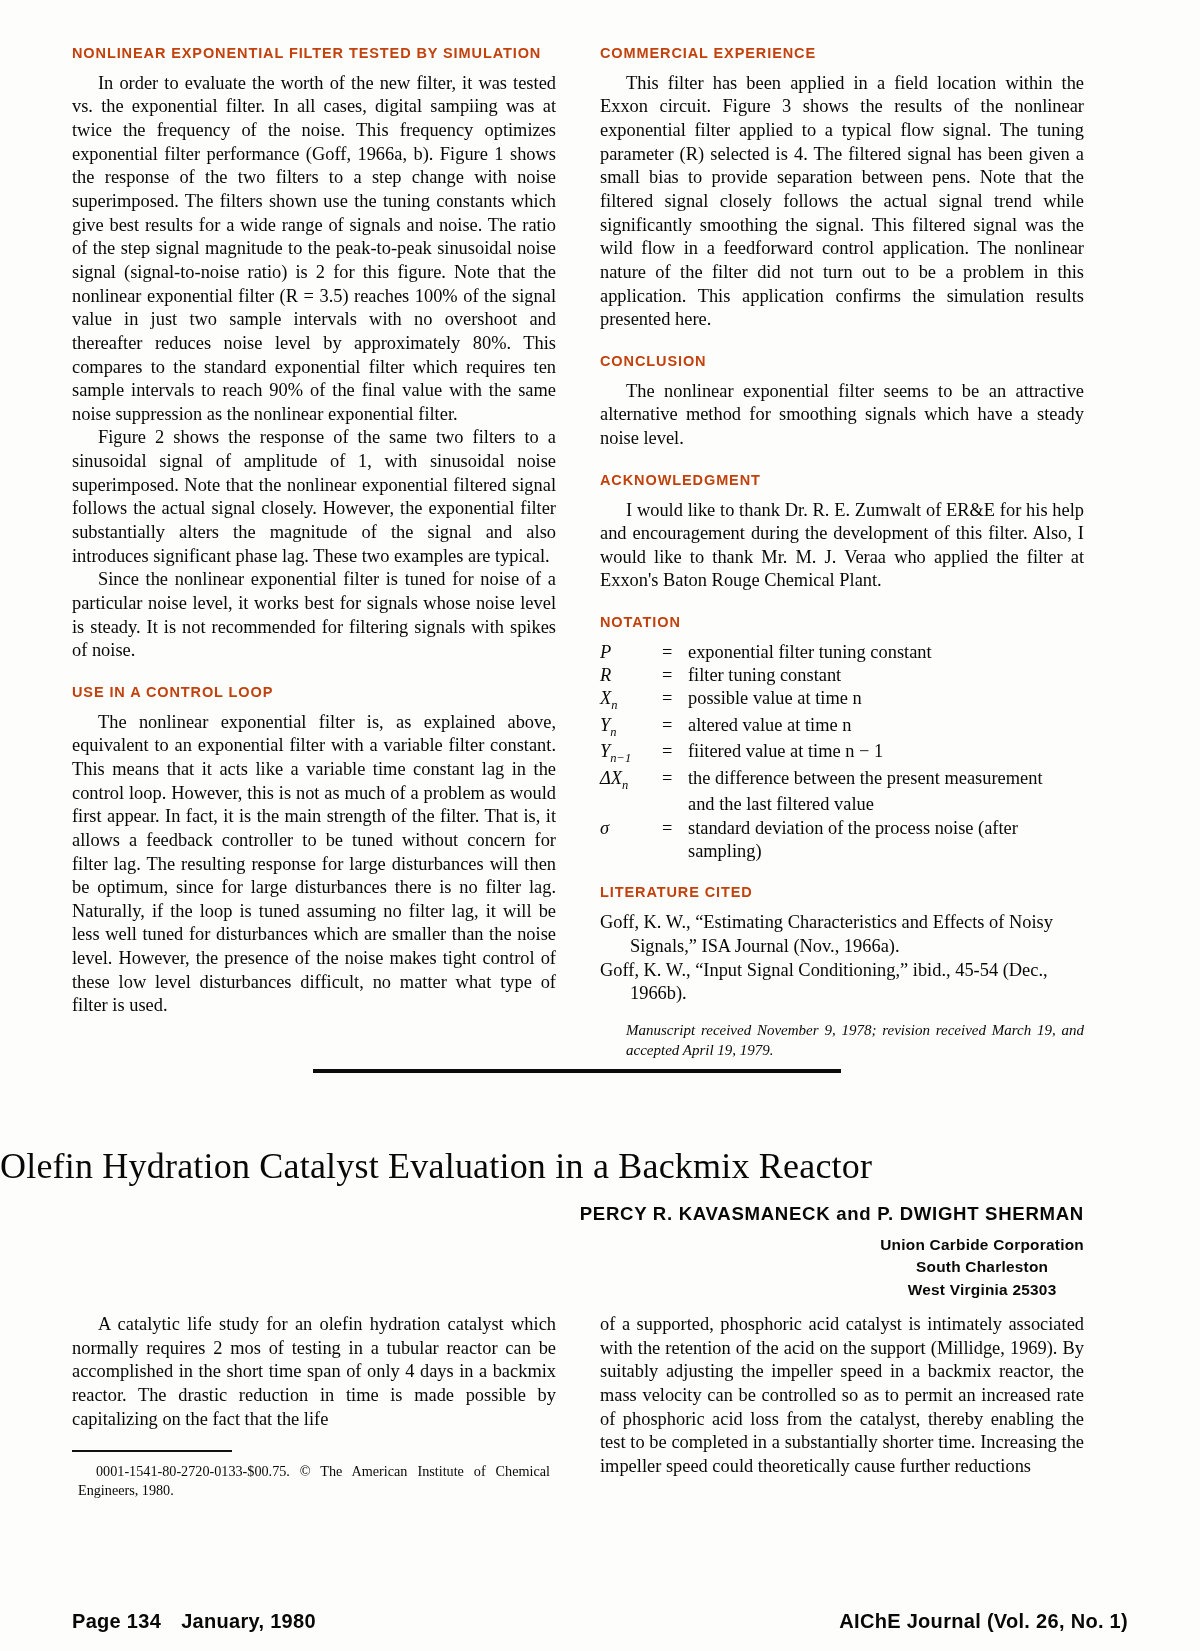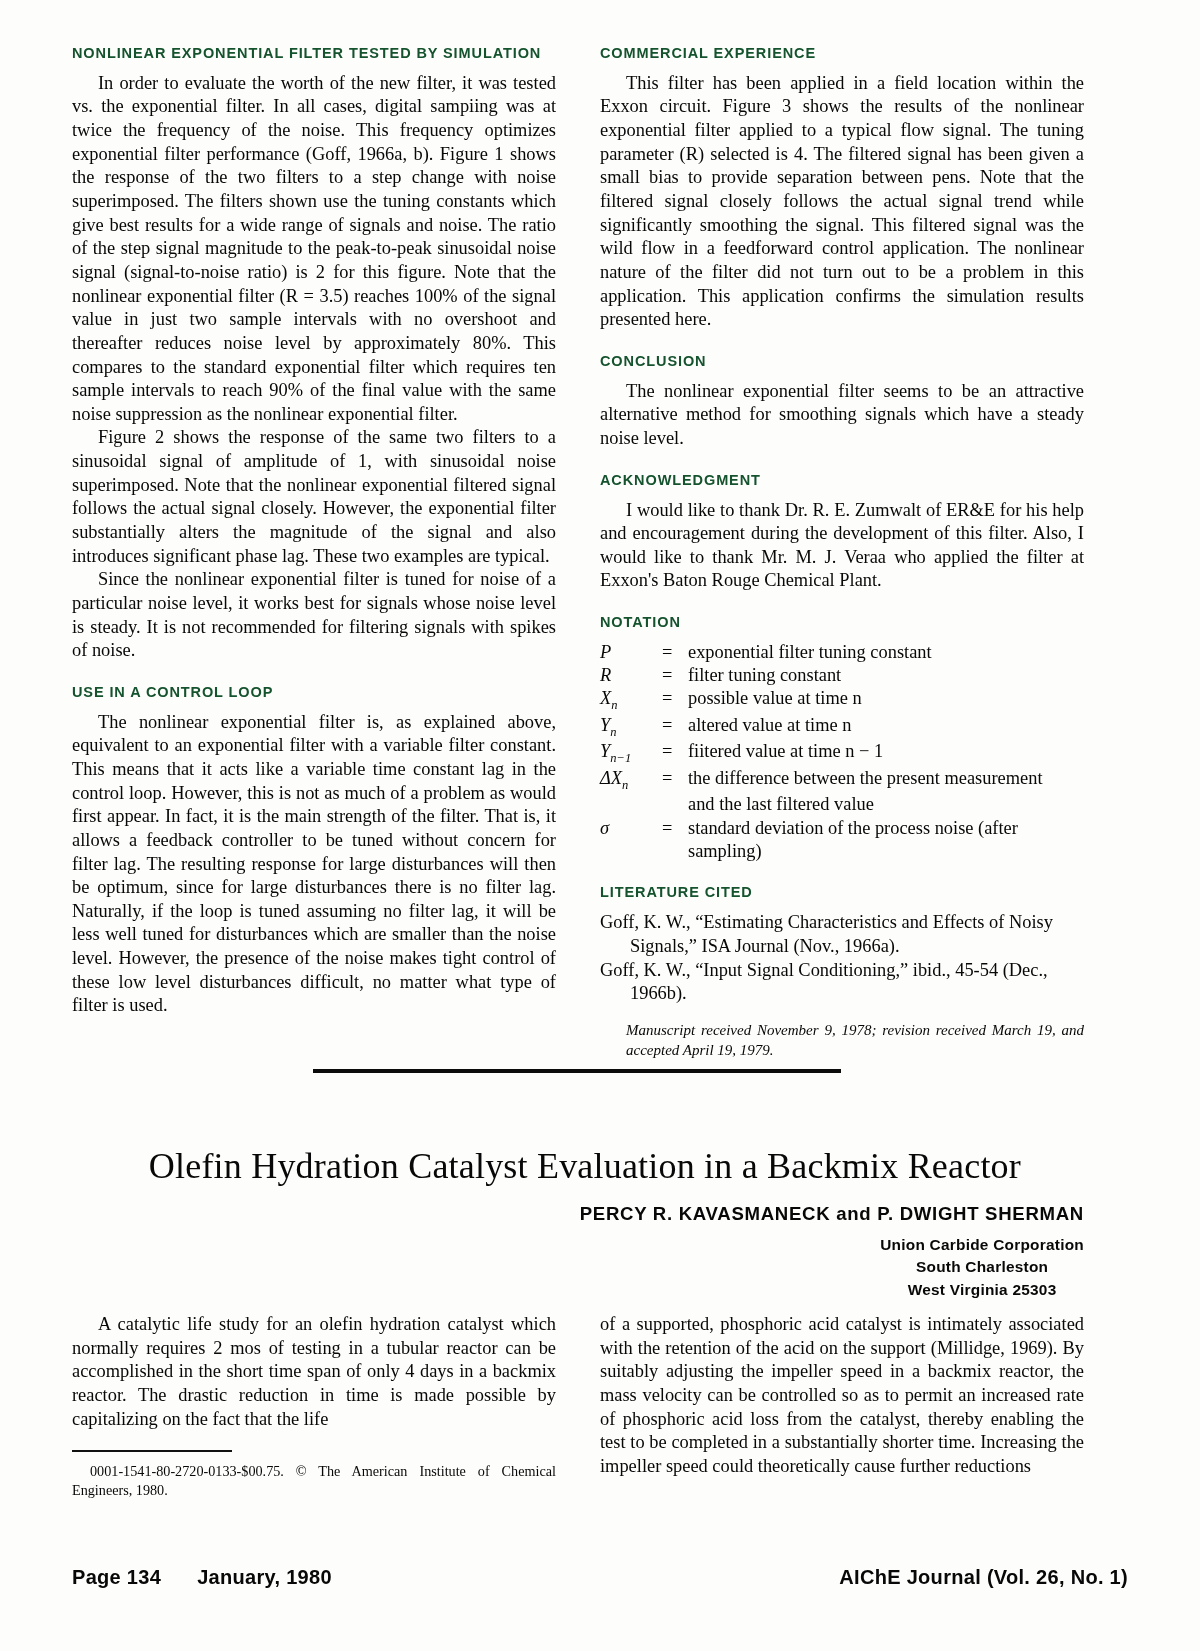--- a/index.html
+++ b/index.html
@@ -30,21 +30,21 @@
     width: 484px;
   }
 
   h2.sec {
     font-family: "Liberation Sans", "DejaVu Sans", sans-serif;
     font-size: 14.5px;
     font-weight: bold;
     letter-spacing: 0.9px;
     margin: 0 0 9px 0;
     line-height: 1.30;
-    color: #14532d;
+    color: #c2410c;
   }
   .sec.spaced { margin-top: 20px; }
 
   p.body {
     font-size: 18.4px;
     line-height: 1.285;
     margin: 0;
     text-align: justify;
     text-indent: 26px;
     hyphens: manual;
@@ -111,27 +111,26 @@
     height: 4px;
     background: #0b0b0b;
   }
 
   
   .article-title {
     position: absolute;
     left: 0;
     top: 1146px;
     width: 984px;
-    text-align: right;
+    text-align: left;
     font-size: 36px;
     line-height: 1.15;
     font-weight: normal;
     letter-spacing: 0.2px;
     margin: 0;
-    padding-left: 37px;
   }
   .byline {
     position: absolute;
     right: 116px;
     top: 1203px;
     font-family: "Liberation Sans", "DejaVu Sans", sans-serif;
     font-size: 18.6px;
     font-weight: bold;
     letter-spacing: 0.7px;
     text-align: right;
@@ -162,38 +161,38 @@
     width: 160px;
     height: 2px;
     background: #111;
     margin: 19px 0 10px 0;
   }
   .footnote {
     font-size: 14.2px;
     line-height: 1.35;
     text-indent: 18px;
     text-align: justify;
-    margin: 0;
+    margin: 6px;
   }
 
   
   .footer {
     position: absolute;
     left: 72px;
     right: 72px;
     top: 1566px;
     display: flex;
     justify-content: space-between;
     align-items: baseline;
     font-family: "Liberation Sans", "DejaVu Sans", sans-serif;
     font-weight: bold;
     font-size: 20px;
     letter-spacing: 0.3px;
   }
-  .footer-left { display: flex; gap: 36px; }
+  .footer-left { display: flex; gap: 20px; margin-top: 44px; }
 </style>
 </head>
 <body>
 
 <div class="page">
 
   <div class="article-top">
 
     <div class="col">
       <h2 class="sec">NONLINEAR EXPONENTIAL FILTER TESTED BY SIMULATION</h2>

